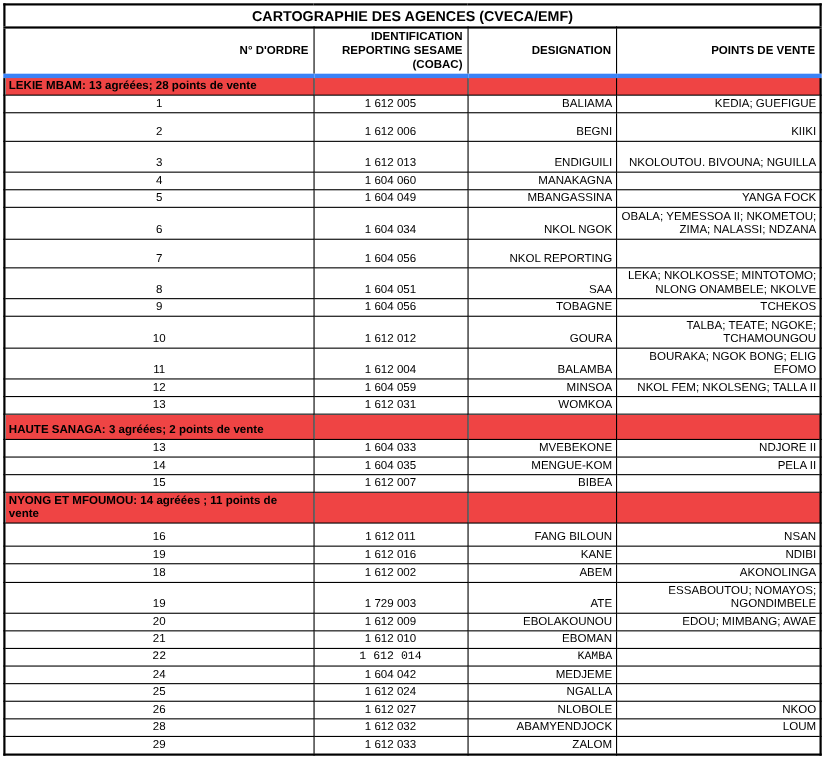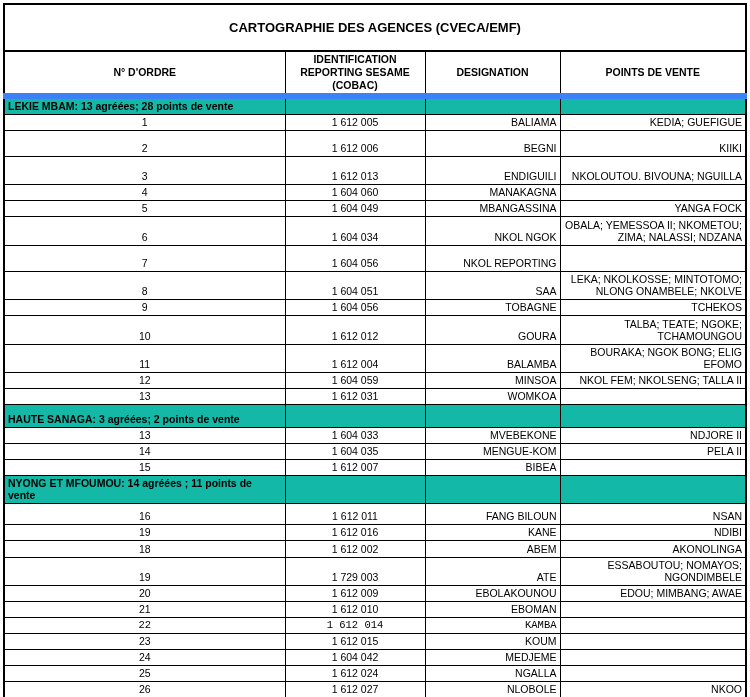--- a/index.html
+++ b/index.html
@@ -1,25 +1,25 @@
 <!DOCTYPE html>
 <html><head>
 <meta charset="utf-8">
 <style>
   html,body{margin:0;padding:0;background:#fff;}
   body{width:750px;font-family:"Liberation Sans",sans-serif;}
   table{border-collapse:collapse;table-layout:fixed;width:744px;margin:3px;border:2px solid #000;}
   col.c1{width:281px;} col.c2{width:140px;} col.c3{width:135px;} col.c4{width:186px;}
   td,th{border:1px solid #000;overflow:hidden;}
-  tr.title-row td{font-weight:bold;text-align:center;vertical-align:middle;font-size:13px;height:17px;border-bottom:2px solid #000;padding:14px 2px;}
-  tr.header-row th{font-weight:bold;text-align:center;vertical-align:middle;font-size:10.5px;line-height:13px;height:38px;border-bottom:6px solid #3b82f6;padding:1px 4px;}
+  tr.title-row td{font-weight:bold;text-align:center;vertical-align:middle;font-size:13px;height:17px;border-bottom:2px solid #000;padding:1px 2px;}
+  tr.header-row th{font-weight:bold;text-align:right;vertical-align:middle;font-size:10.5px;line-height:13px;height:38px;border-bottom:4px solid #3b82f6;padding:1px 4px;}
   tbody td{font-size:10.5px;line-height:12px;vertical-align:bottom;padding:1px 3px 2px 3px;color:#000;}
   tr.data td:nth-child(1),tr.data td:nth-child(2){text-align:center;}
   tr.data td:nth-child(3),tr.data td:nth-child(4){text-align:right;}
-  tr.section td{background:#14b8a6;font-weight:bold;text-align:left;}
+  tr.section td{background:#ef4444;font-weight:bold;text-align:left;}
 </style>
 </head>
 <body>
 
 <table>
   <colgroup>
     <col class="c1">
       <col class="c2">
       <col class="c3">
       <col class="c4">
@@ -186,26 +186,20 @@
         <td>EBOMAN</td>
         <td></td>
       </tr>
       <tr class="data" style="height: 15px; font-family: Liberation Mono, monospace;">
         <td>22</td>
         <td>1 612 014</td>
         <td>KAMBA</td>
         <td></td>
       </tr>
       <tr class="data" style="height: 15px;">
-        <td>23</td>
-        <td>1 612 015</td>
-        <td>KOUM</td>
-        <td></td>
-      </tr>
-      <tr class="data" style="height: 15px;">
         <td>24</td>
         <td>1 604 042</td>
         <td>MEDJEME</td>
         <td></td>
       </tr>
       <tr class="data" style="height: 15px;">
         <td>25</td>
         <td>1 612 024</td>
         <td>NGALLA</td>
         <td></td>

